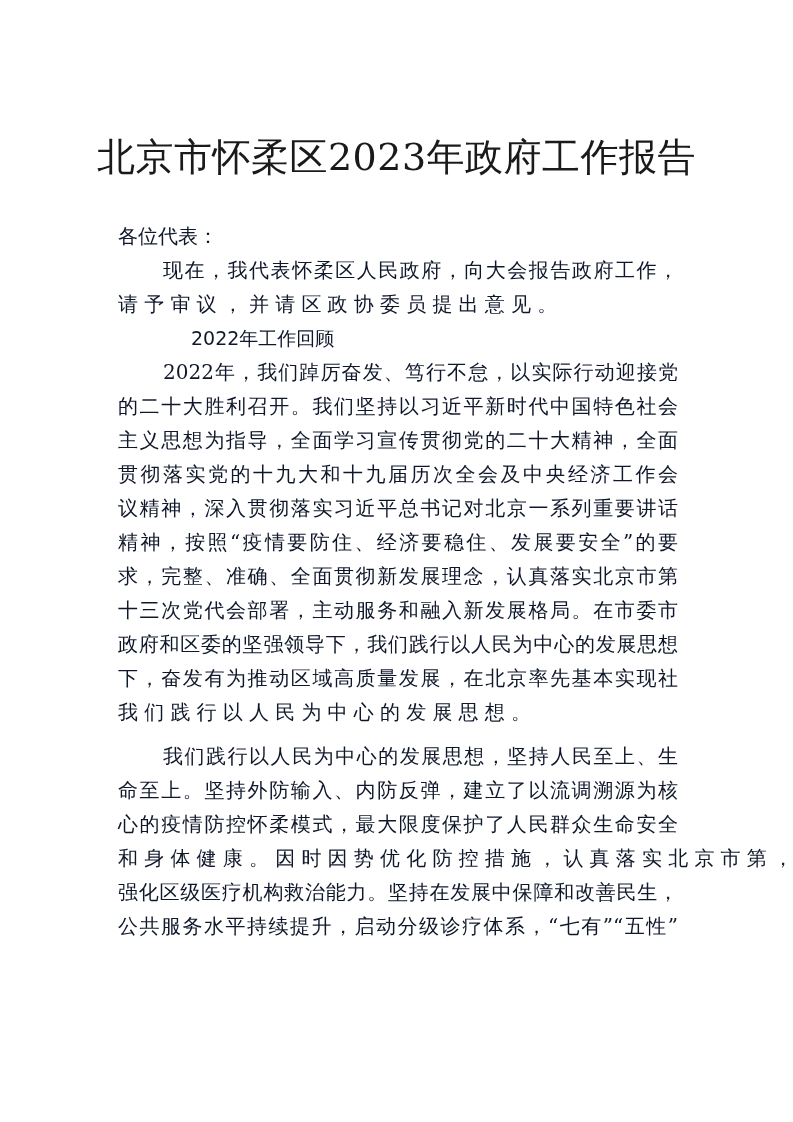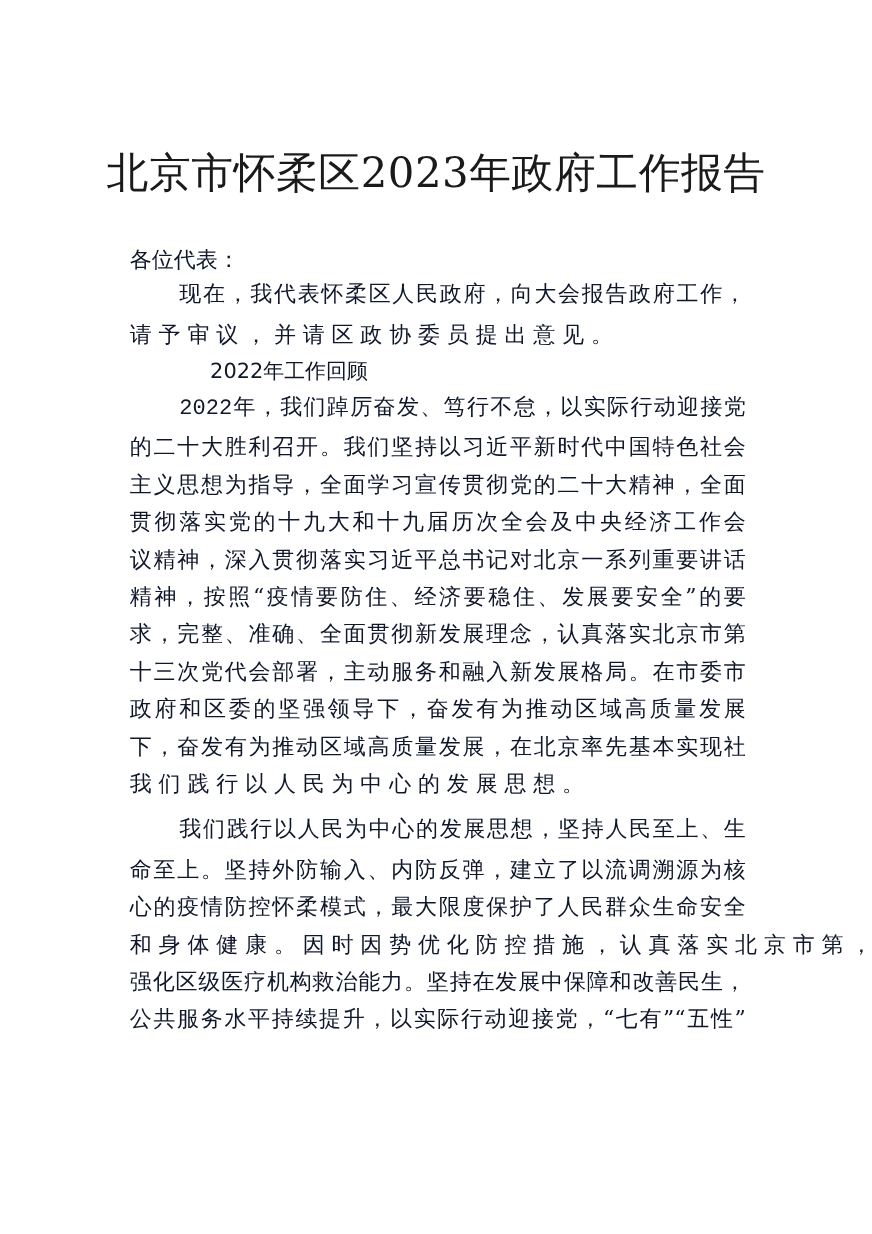--- a/index.html
+++ b/index.html
@@ -3,21 +3,21 @@
 <meta charset="utf-8">
 <style>
   html, body { margin: 0; padding: 0; background: #ffffff; }
   body { width: 793px; height: 1122px; position: relative; overflow: hidden;
          font-family: "DejaVu Serif", "Liberation Serif", serif; color: #111; }
   .title { position: absolute; left: 0; width: 793px; top: 137px; text-align: center;
            font-size: 38px; line-height: 40px; letter-spacing: 0.5px; color: #1a1a1a; }
   .line { position: absolute; left: 118px; width: 560px; font-size: 20px; height: 34px;
           line-height: 34px; white-space: nowrap; color: #0f172a; }
   .justify { text-align: justify; text-align-last: justify; }
-  .indent { left: 163px; width: 515px; font-family: Liberation Mono, monospace; }
+  .indent { left: 163px; width: 515px; }
   .heading { font-family: "DejaVu Sans", "Liberation Sans", sans-serif; font-size: 19px; margin-left: 28px; }
 </style>
 </head>
 <body>
 
 <div>
   <div class="title">北京市怀柔区2023年政府工作报告</div>
 
   <div class="line" style="top:219px">各位代表：</div>
 
@@ -27,23 +27,23 @@
   <div class="line indent heading" style="top:321px">2022年工作回顾</div>
 
   <div class="line indent justify" style="top:355px">2022年，我们踔厉奋发、笃行不怠，以实际行动迎接党</div>
   <div class="line justify" style="top:389px">的二十大胜利召开。我们坚持以习近平新时代中国特色社会</div>
   <div class="line justify" style="top:423px">主义思想为指导，全面学习宣传贯彻党的二十大精神，全面</div>
   <div class="line justify" style="top:457px">贯彻落实党的十九大和十九届历次全会及中央经济工作会</div>
   <div class="line justify" style="top:491px">议精神，深入贯彻落实习近平总书记对北京一系列重要讲话</div>
   <div class="line justify" style="top:525px">精神，按照“疫情要防住、经济要稳住、发展要安全”的要</div>
   <div class="line justify" style="top:559px">求，完整、准确、全面贯彻新发展理念，认真落实北京市第</div>
   <div class="line justify" style="top:593px">十三次党代会部署，主动服务和融入新发展格局。在市委市</div>
-  <div class="line justify" style="top:627px">政府和区委的坚强领导下，奋发有为推动区域高质量发展</div>
+  <div class="line justify" style="top:627px">政府和区委的坚强领导下，我们践行以人民为中心的发展思想</div>
   <div class="line justify" style="top:661px">下，奋发有为推动区域高质量发展，在北京率先基本实现社</div>
   <div class="line" style="top:695px; letter-spacing:6.2px">我们践行以人民为中心的发展思想。</div>
 
   <div class="line indent justify" style="top:739px">我们践行以人民为中心的发展思想，坚持人民至上、生</div>
   <div class="line justify" style="top:773px">命至上。坚持外防输入、内防反弹，建立了以流调溯源为核</div>
   <div class="line justify" style="top:807px">心的疫情防控怀柔模式，最大限度保护了人民群众生命安全</div>
   <div class="line" style="top:841px; letter-spacing:6.2px">和身体健康。因时因势优化防控措施，认真落实北京市第，</div>
   <div class="line justify" style="top:875px">强化区级医疗机构救治能力。坚持在发展中保障和改善民生，</div>
-  <div class="line justify" style="top:909px">公共服务水平持续提升，以实际行动迎接党，“七有”“五性”</div>
+  <div class="line justify" style="top:909px">公共服务水平持续提升，启动分级诊疗体系，“七有”“五性”</div>
 </div>
 
 </body></html>

